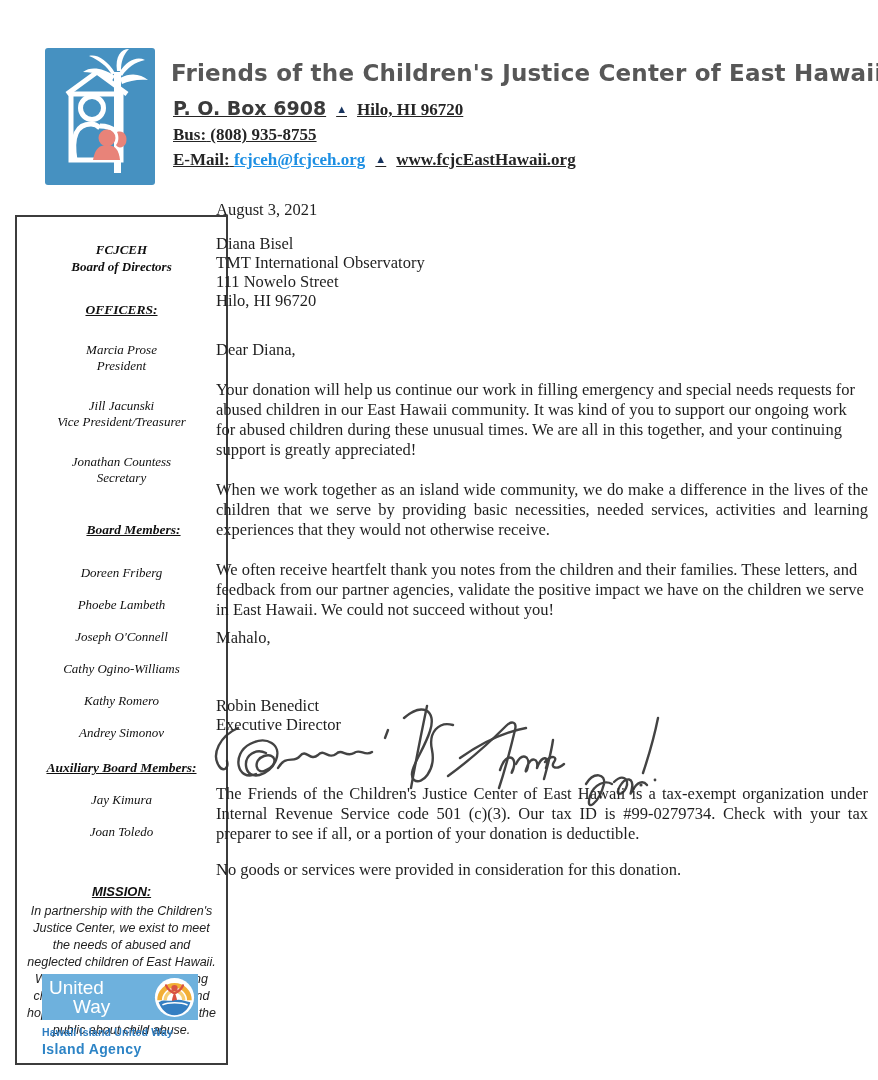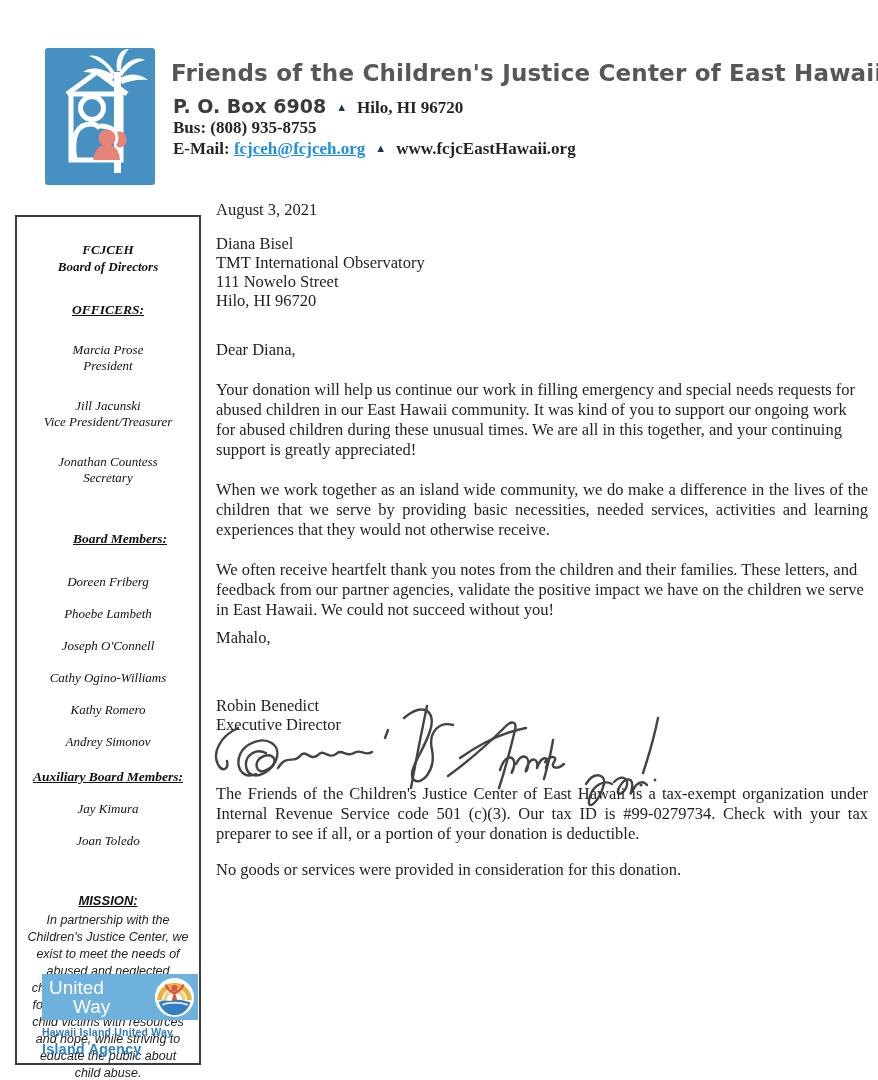--- a/index.html
+++ b/index.html
@@ -10,36 +10,36 @@
   }
 
   
   .logo { position:absolute; left:45px; top:48px; width:110px; height:137px; }
   .org-name {
     position:absolute; left:171px; top:60px; width:700px;
     font-family:"DejaVu Sans", sans-serif; font-weight:600; font-size:23px;
     color:#575757; letter-spacing:0.2px; white-space:nowrap;
   }
   .contact { position:absolute; left:173px; top:97px; font-size:17px; font-weight:bold; color:#252525; }
-  .contact-row { margin-bottom:2px; line-height:18px; white-space:nowrap; }
+  .contact-row { margin-bottom:2px; line-height:23px; white-space:nowrap;text-decoration:underline; }
   .pobox { font-family:"DejaVu Sans", sans-serif; font-weight:600; font-size:19px; color:#3b3b3b; }
   .tri { font-size:11px; color:#16335e; padding:0 10px; vertical-align:2px; }
   .email-link { color:#1d8fe3; text-decoration:underline; cursor:pointer; }
 
   
   .sidebar {
-    position:absolute; left:15px; top:215px; width:186px; height:850px;
+    position:absolute; left:15px; top:215px; width:213px; height:850px;
     border:2px solid #3c3c3c; text-align:center;
     font-style:italic; font-size:13px; color:#101010; line-height:16px;
   }
   .sb-head { margin-top:24px; font-weight:bold; line-height:17px; }
   .sb-sec { font-weight:bold; text-decoration:underline; font-size:13.5px; }
   .sec-officers { margin-top:27px; }
   .officer { margin-top:24px; }
-  .sec-board { margin-top:45px;padding-left:24px; }
+  .sec-board { margin-top:36px;padding-left:24px; }
   .member { margin-top:16px; }
   .member-first { margin-top:27px; }
   .sec-aux { margin-top:19px; }
   .aux-first { margin-top:5px; }
   .aux { margin-top:16px; }
   .sec-mission { margin-top:44px; font-family:"Liberation Sans", sans-serif; font-size:13px; }
   .mission-text {
     margin:3px 10px 0 10px; font-family:"Liberation Sans", sans-serif;
     font-size:12.5px; line-height:17px; color:#222;
   }

